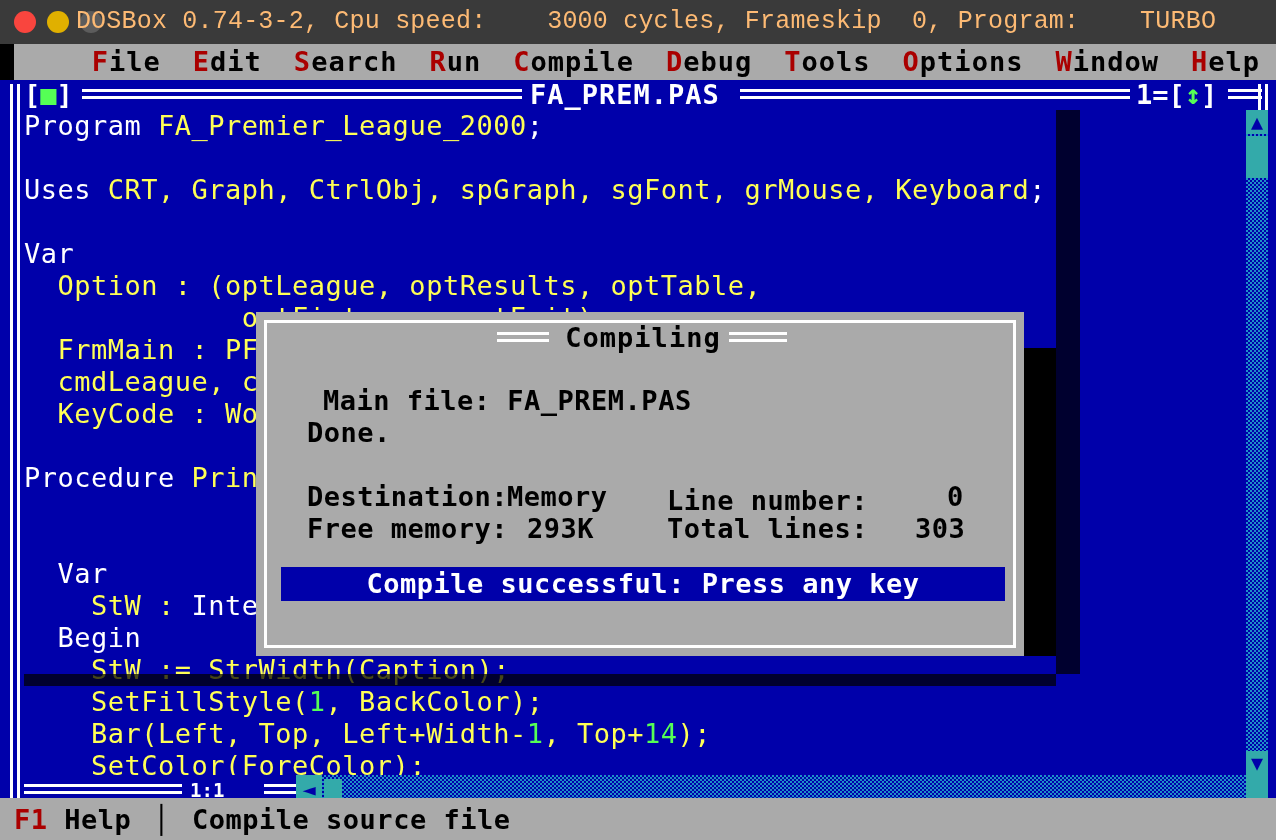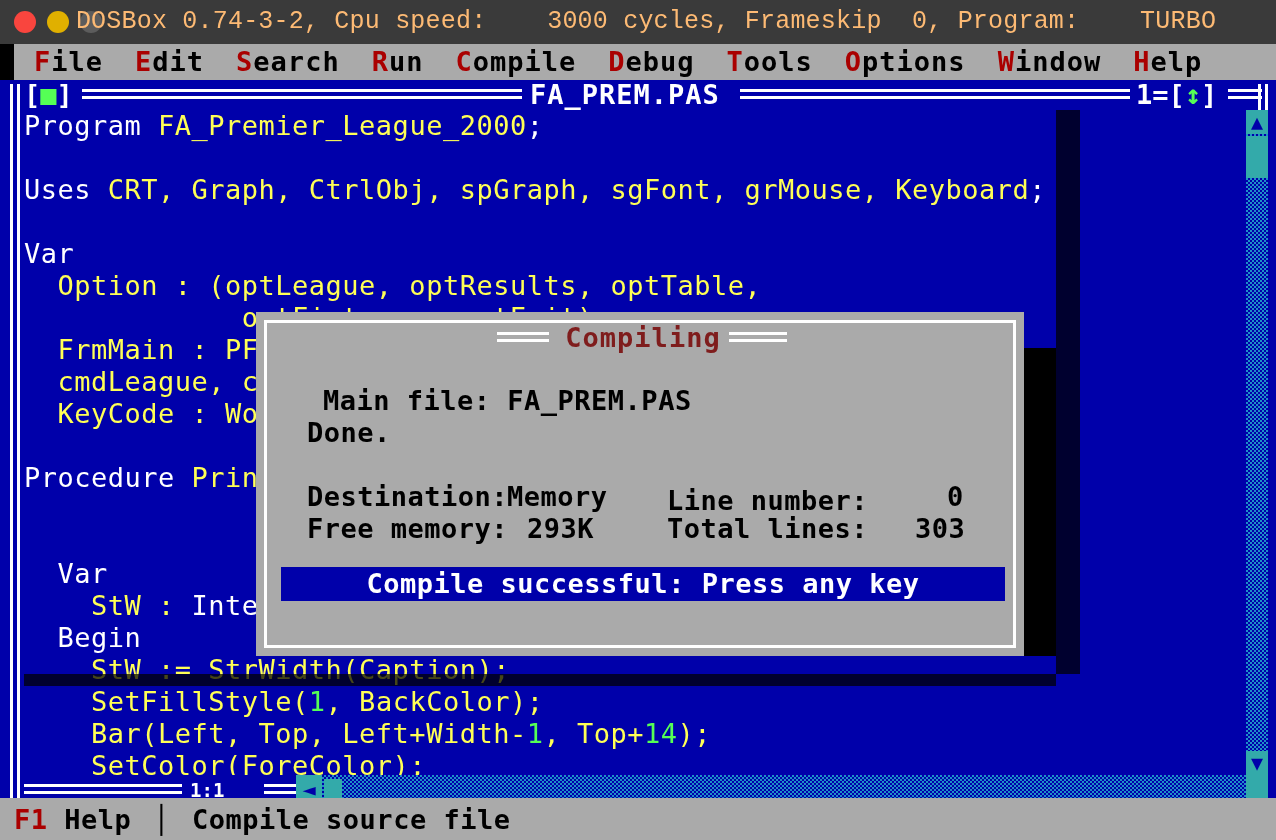--- a/index.html
+++ b/index.html
@@ -65,20 +65,21 @@
   }
 
   
   #menubar {
     position: absolute;
     left: 0; top: 0;
     width: 1276px; height: 36px;
     background: #aaaaaa;
     display: flex;
     align-items: center;
+    justify-content: flex-end;
   }
   #menubar .spacer-left { width: 18px; }
   .menu-item {
     font-family: "DejaVu Sans Mono", monospace;
     font-size: 27px;
     font-weight: bold;
     color: #000000;
     padding: 0 16px;
     white-space: pre;
     letter-spacing: 1px;
@@ -276,21 +277,21 @@
     border: 3px solid #aaaaaa;
     box-sizing: border-box;
   }
   #dialog-title-bar {
     position: absolute;
     left: 0; top: 0;
     width: 752px; height: 30px;
     text-align: center;
   }
   #dialog-title {
-    color: #7f1d1d;
+    color: #000000;
     font-size: 27px;
     font-weight: bold;
     line-height: 30px;
     letter-spacing: 1px;
     white-space: pre;
   }
   .dlg-rule {
     position: absolute;
     top: 9px; height: 3px;
     background: #ffffff;

